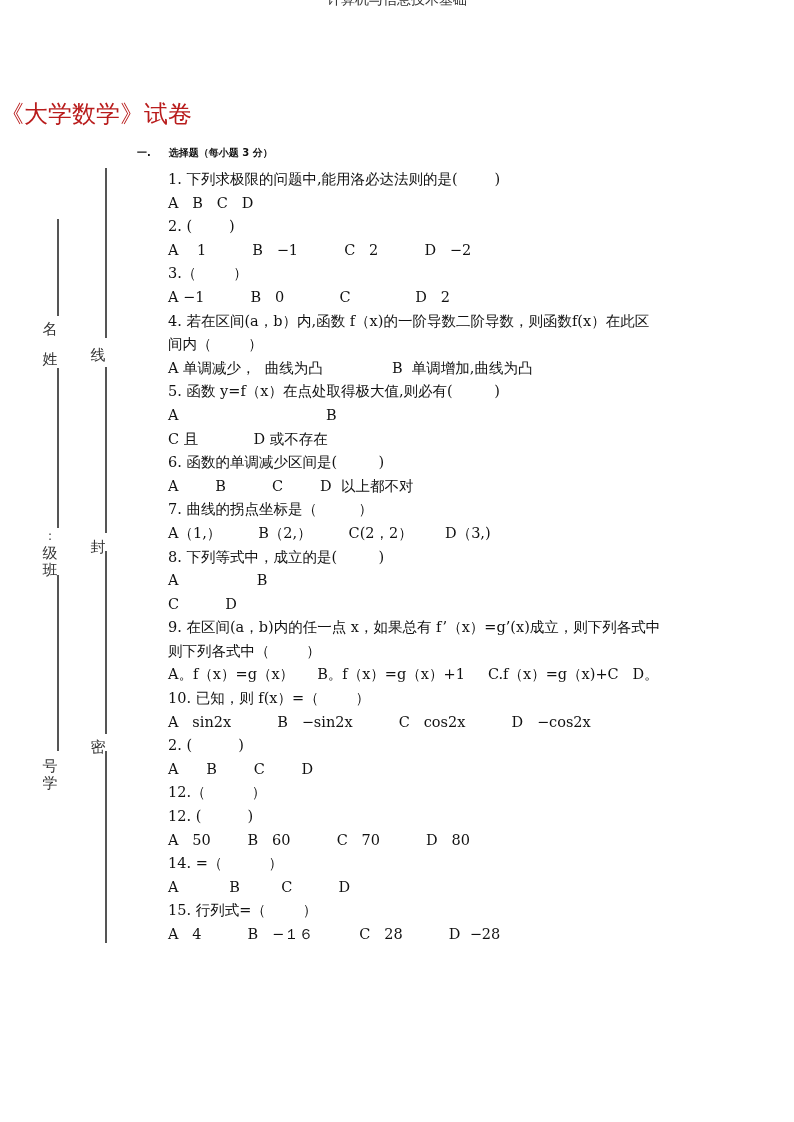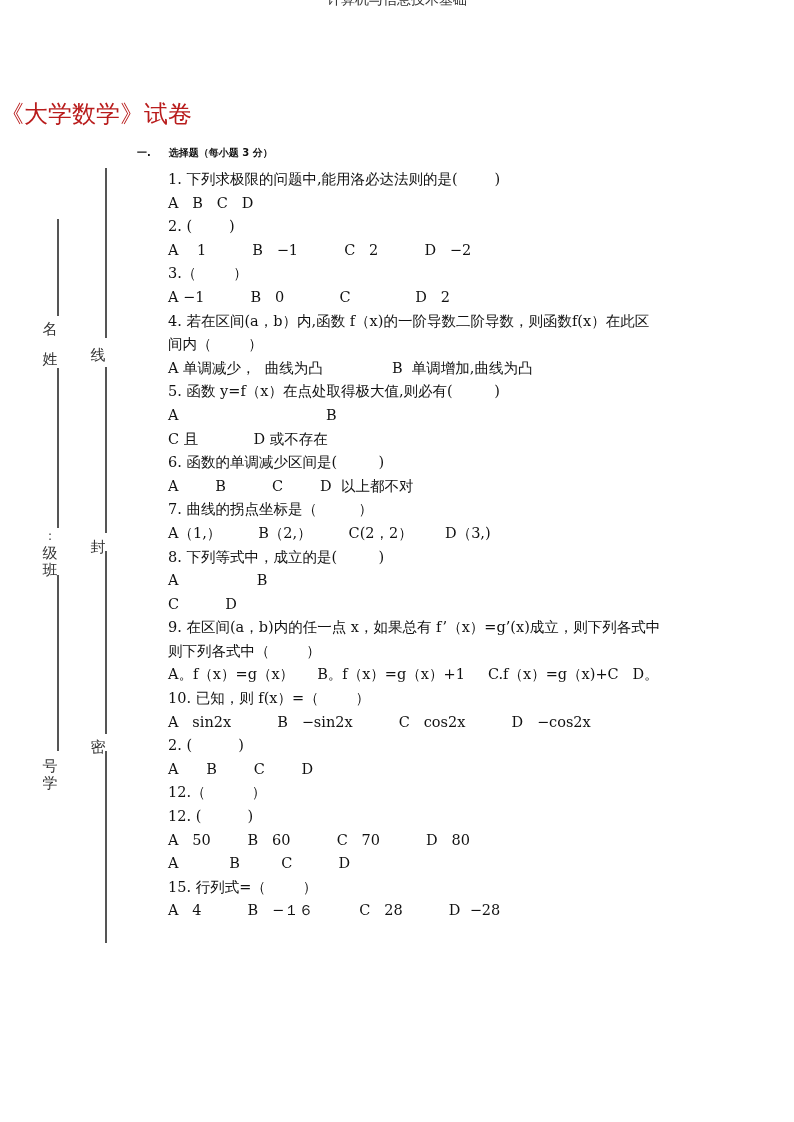--- a/index.html
+++ b/index.html
@@ -71,16 +71,17 @@
   <div class="line">9. 在区间(a，b)内的任一点 x，如果总有 f’（x）=g’(x)成立，则下列各式中</div>
   <div class="line">则下列各式中（        ）</div>
   <div class="line">A。f（x）=g（x）     B。f（x）=g（x）+1     C.f（x）=g（x)+C   D。</div>
   <div class="line">10. 已知，则 f(x）=（        ）</div>
   <div class="line">A   sin2x          B   −sin2x          C   cos2x          D   −cos2x</div>
   <div class="line">2. (          )</div>
   <div class="line">A      B        C        D</div>
   <div class="line">12.（          ）</div>
   <div class="line">12. (          )</div>
   <div class="line">A   50        B   60          C   70          D   80</div>
+  <div class="line">14. =（          ）</div>
   <div class="line">A           B         C          D</div>
   <div class="line">15. 行列式=（        ）</div>
   <div class="line">A   4          B   −１６          C   28          D  −28</div>
 </div>
 
 </body></html>

